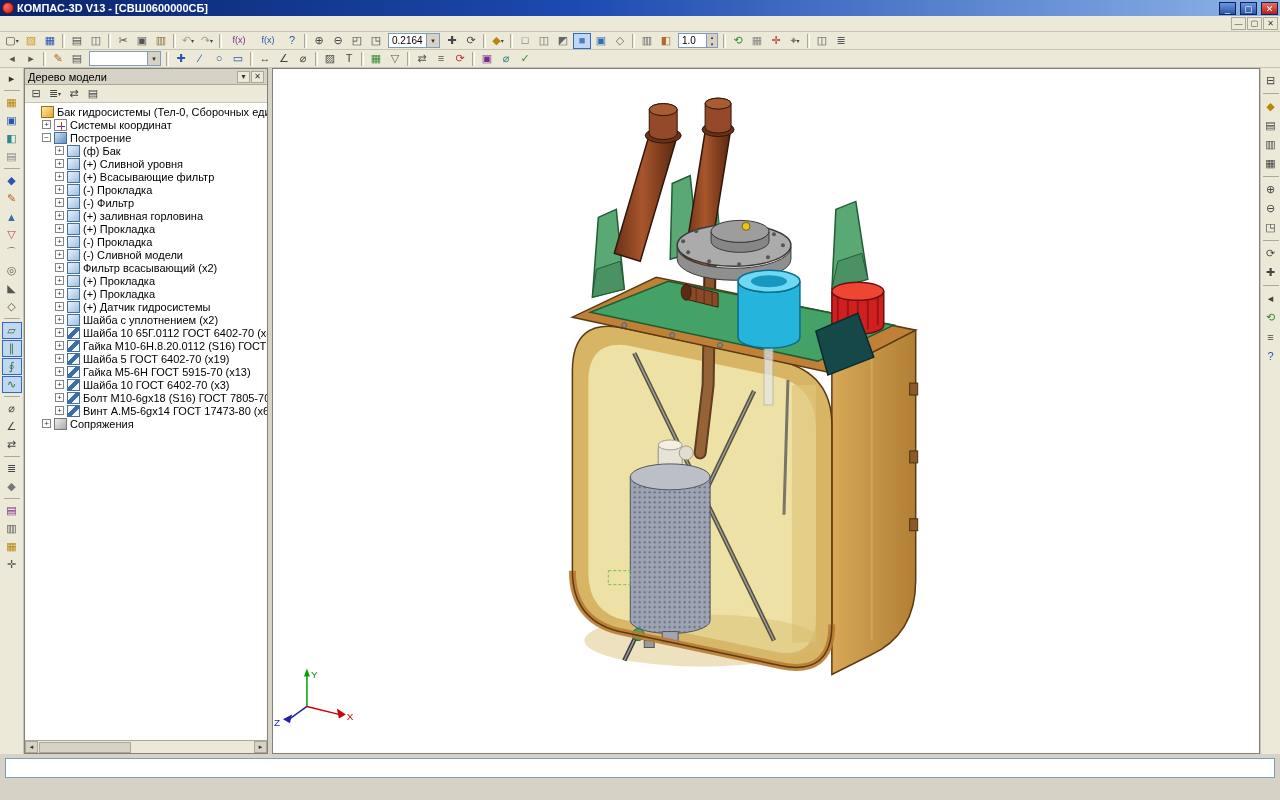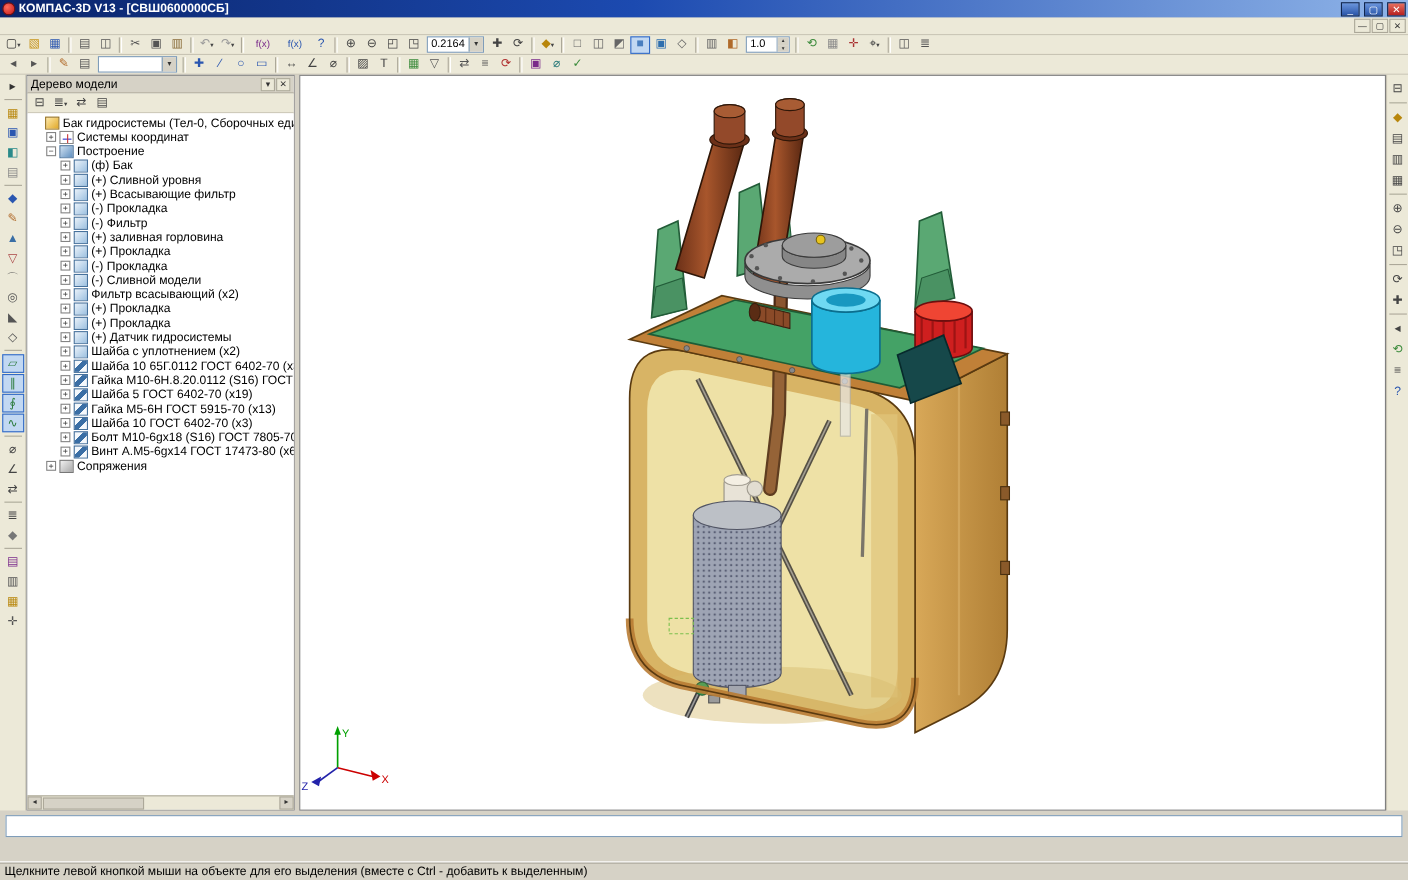--- a/index.html
+++ b/index.html
@@ -758,16 +758,13 @@
           <span class="tb-glyph" style="color: rgb(42, 86, 176);">?</span>
         </div>
       </div>
   </div>
 
 
   <div class="propbar">
     <div class="prop-field"></div>
   </div>
 
-  <div class="statusbar">
-    <span>Щелкните левой кнопкой мыши на объекте для его выделения (вместе с Ctrl - добавить к выделенным)</span>
-  </div>
 </div>
 
 </body></html>

